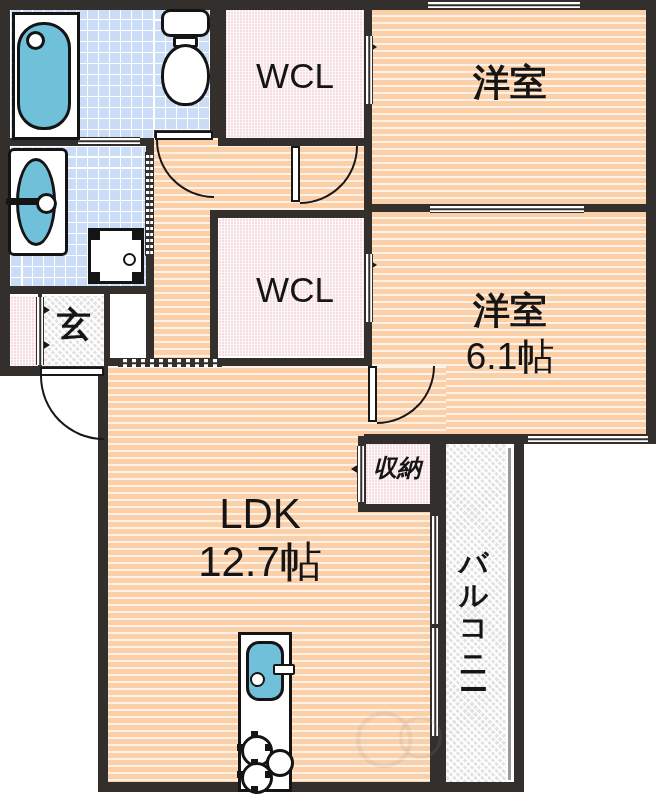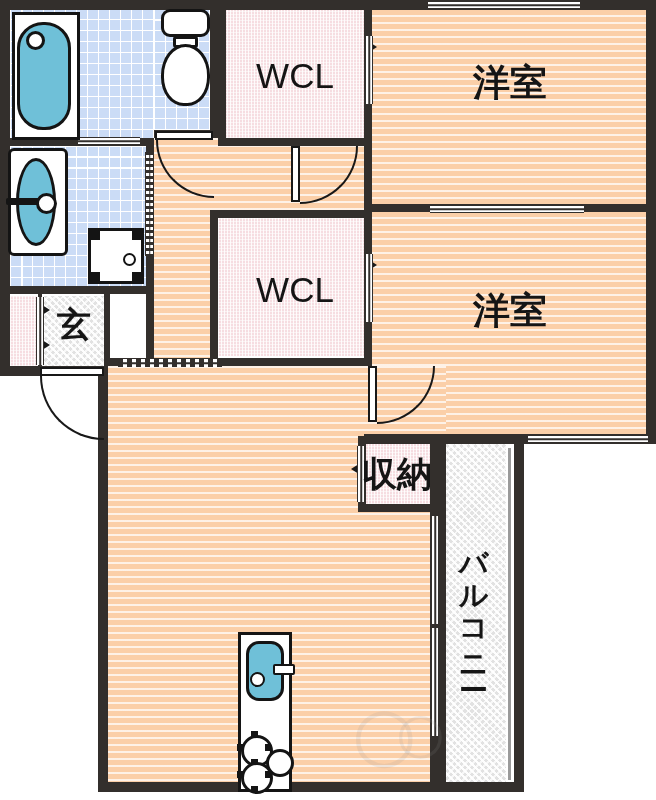--- a/index.html
+++ b/index.html
@@ -259,21 +259,24 @@
   <div class="wm-mark" style="left:352px;top:690px;">○</div>
   <div class="wm-mark" style="left:396px;top:700px;font-size:56px;">○</div>
 
   <div class="lbl lbl-en" style="left:218px;top:56px;width:154px;font-size:35px;">WCL</div>
 
   <div class="lbl lbl-en" style="left:218px;top:270px;width:154px;font-size:35px;">WCL</div>
 
   <div class="lbl lbl-jp" style="left:400px;top:62px;width:220px;font-size:37px;">洋室</div>
 
   <div class="lbl lbl-jp" style="left:400px;top:290px;width:220px;font-size:37px;">洋室</div>
-
-
-  <div class="lbl lbl-jp" style="left:362px;top:455px;width:70px;font-size:35px;">収納</div>
+  <div class="lbl lbl-en" style="left:400px;top:336px;width:220px;font-size:37px;">6.1帖</div>
+
+  <div class="lbl lbl-en" style="left:140px;top:490px;width:240px;font-size:42px;">LDK</div>
+  <div class="lbl lbl-en" style="left:140px;top:538px;width:240px;font-size:42px;">12.7帖</div>
+
+  <div class="lbl lbl-jp" style="left:362px;top:455px;width:70px;font-size:24px;font-style:italic;">収納</div>
 
   <div class="lbl lbl-jp lbl-vert" style="left:456px;top:530px;width:34px;font-size:29px;">バルコニー</div>
 
   <div class="lbl lbl-jp" style="left:44px;top:305px;width:60px;font-size:34px;">玄</div>
 
 </div>
 
 </body></html>

